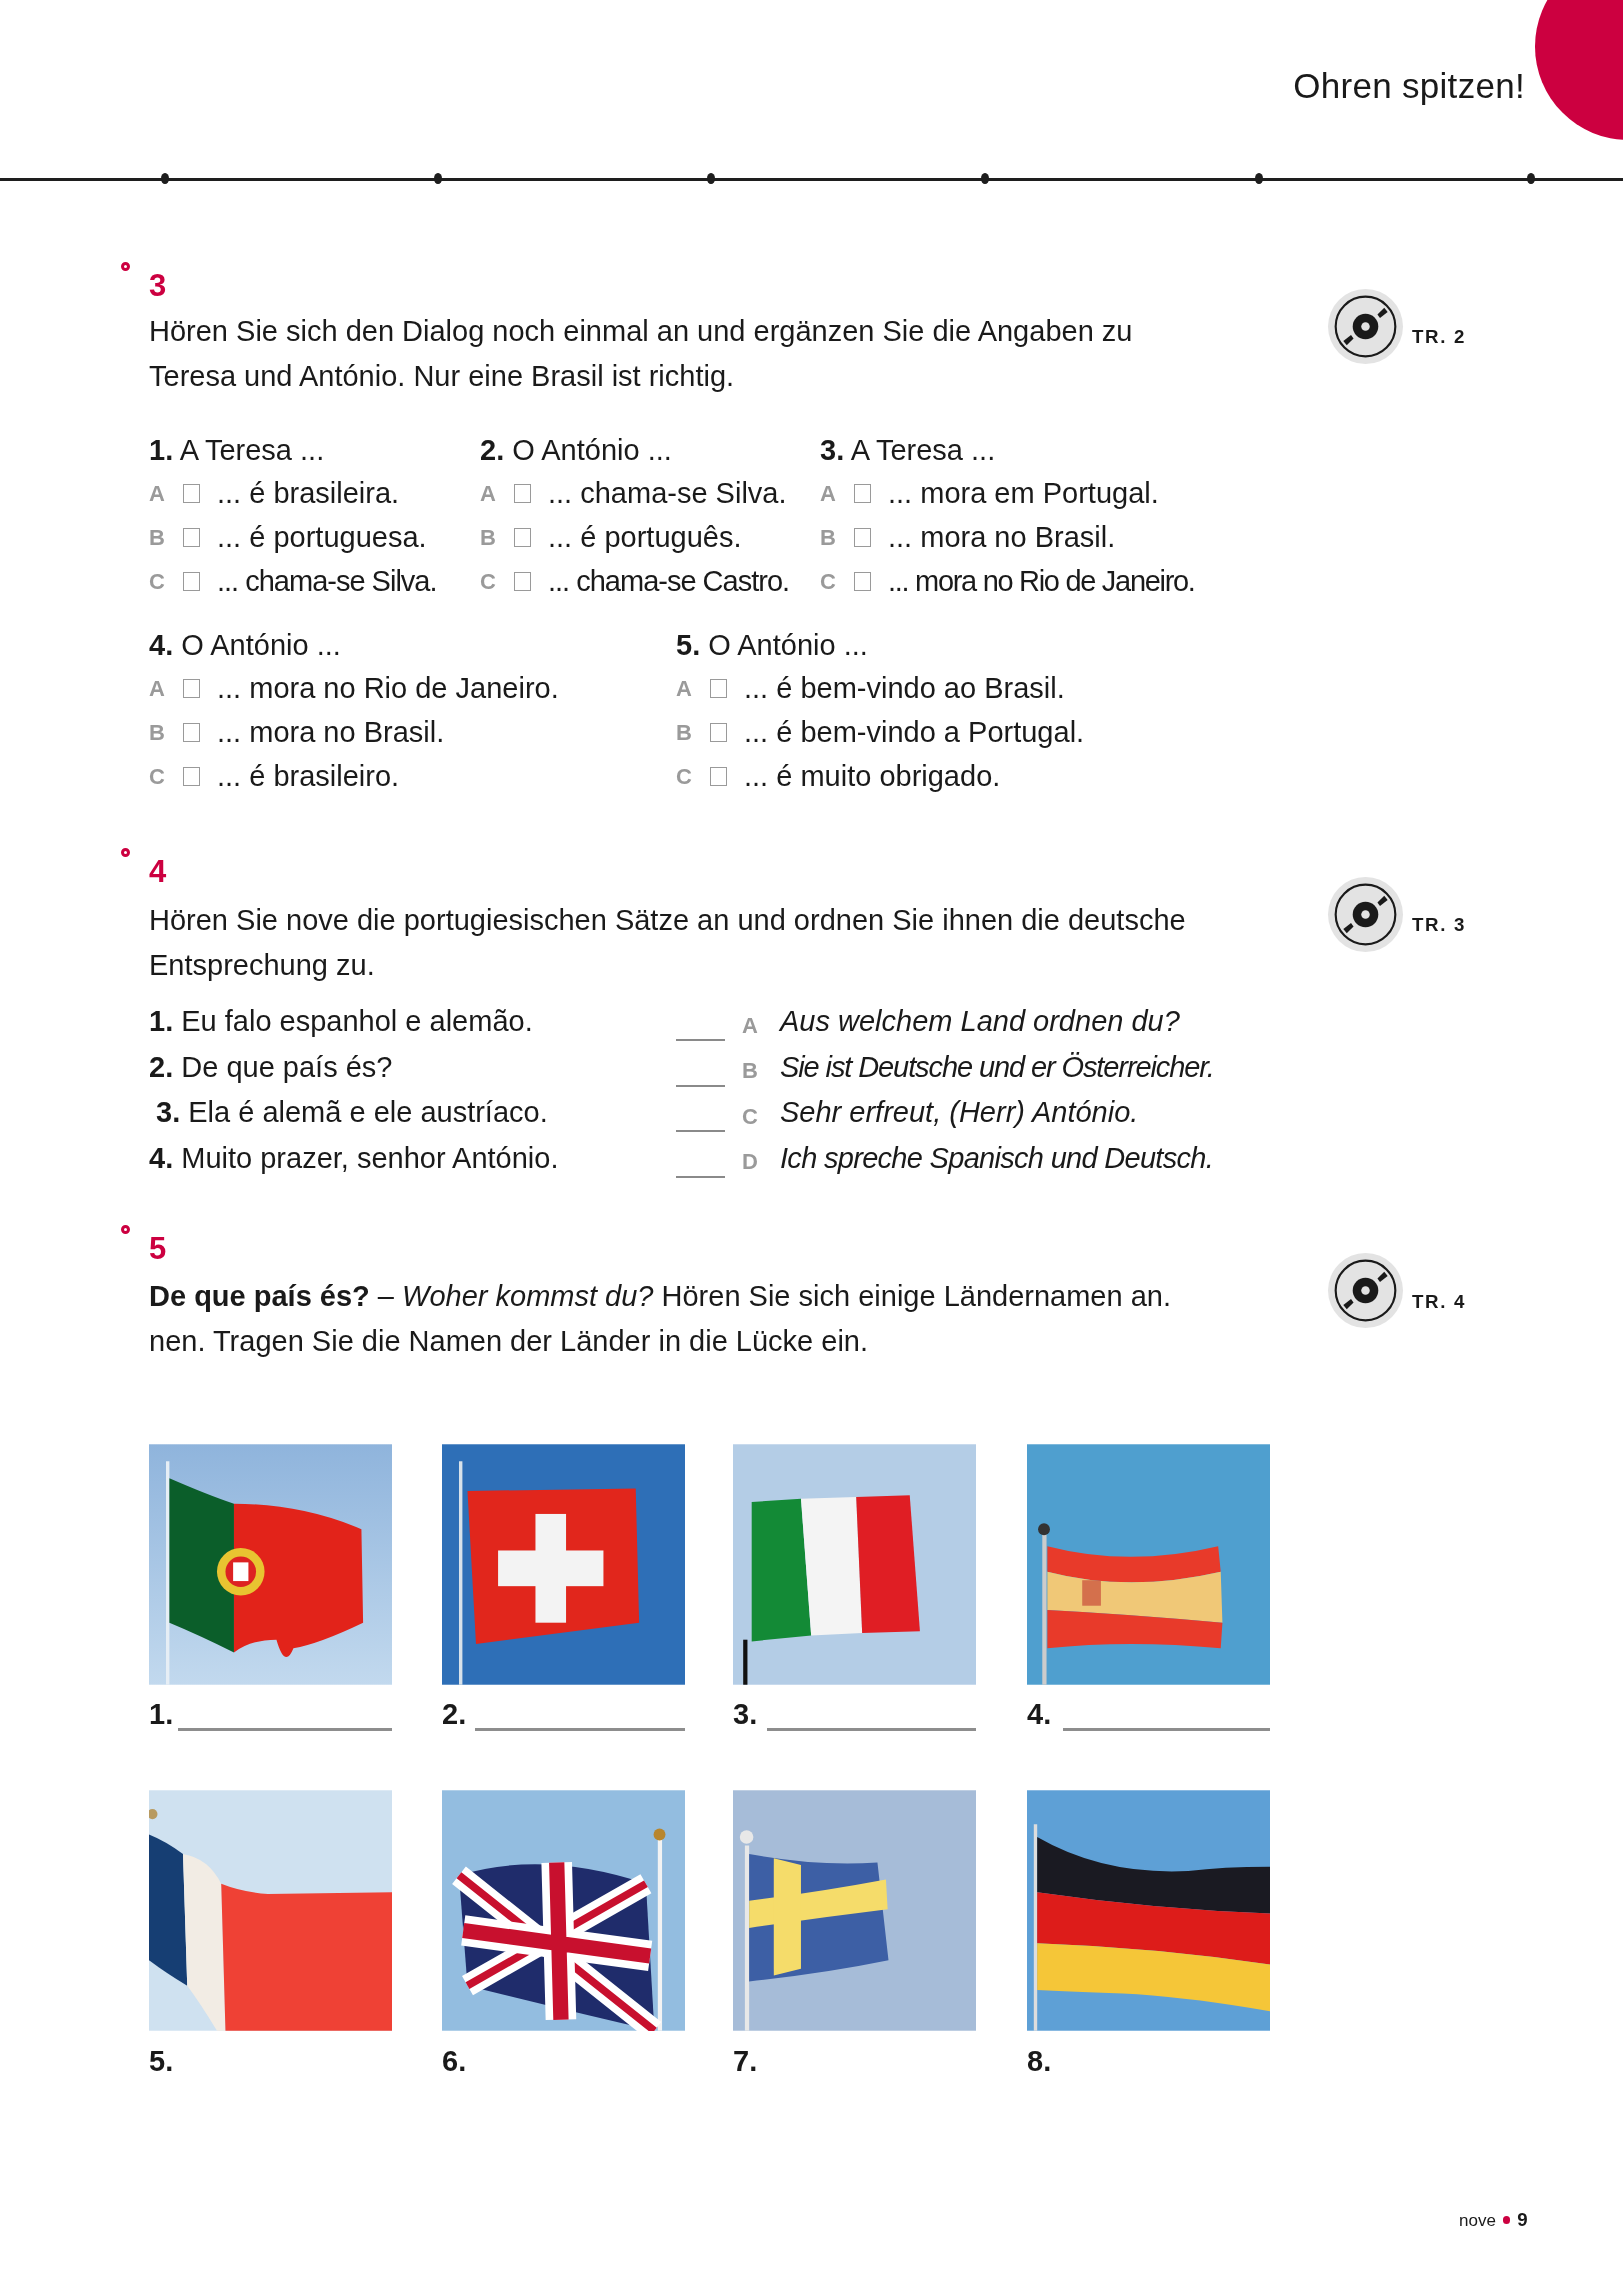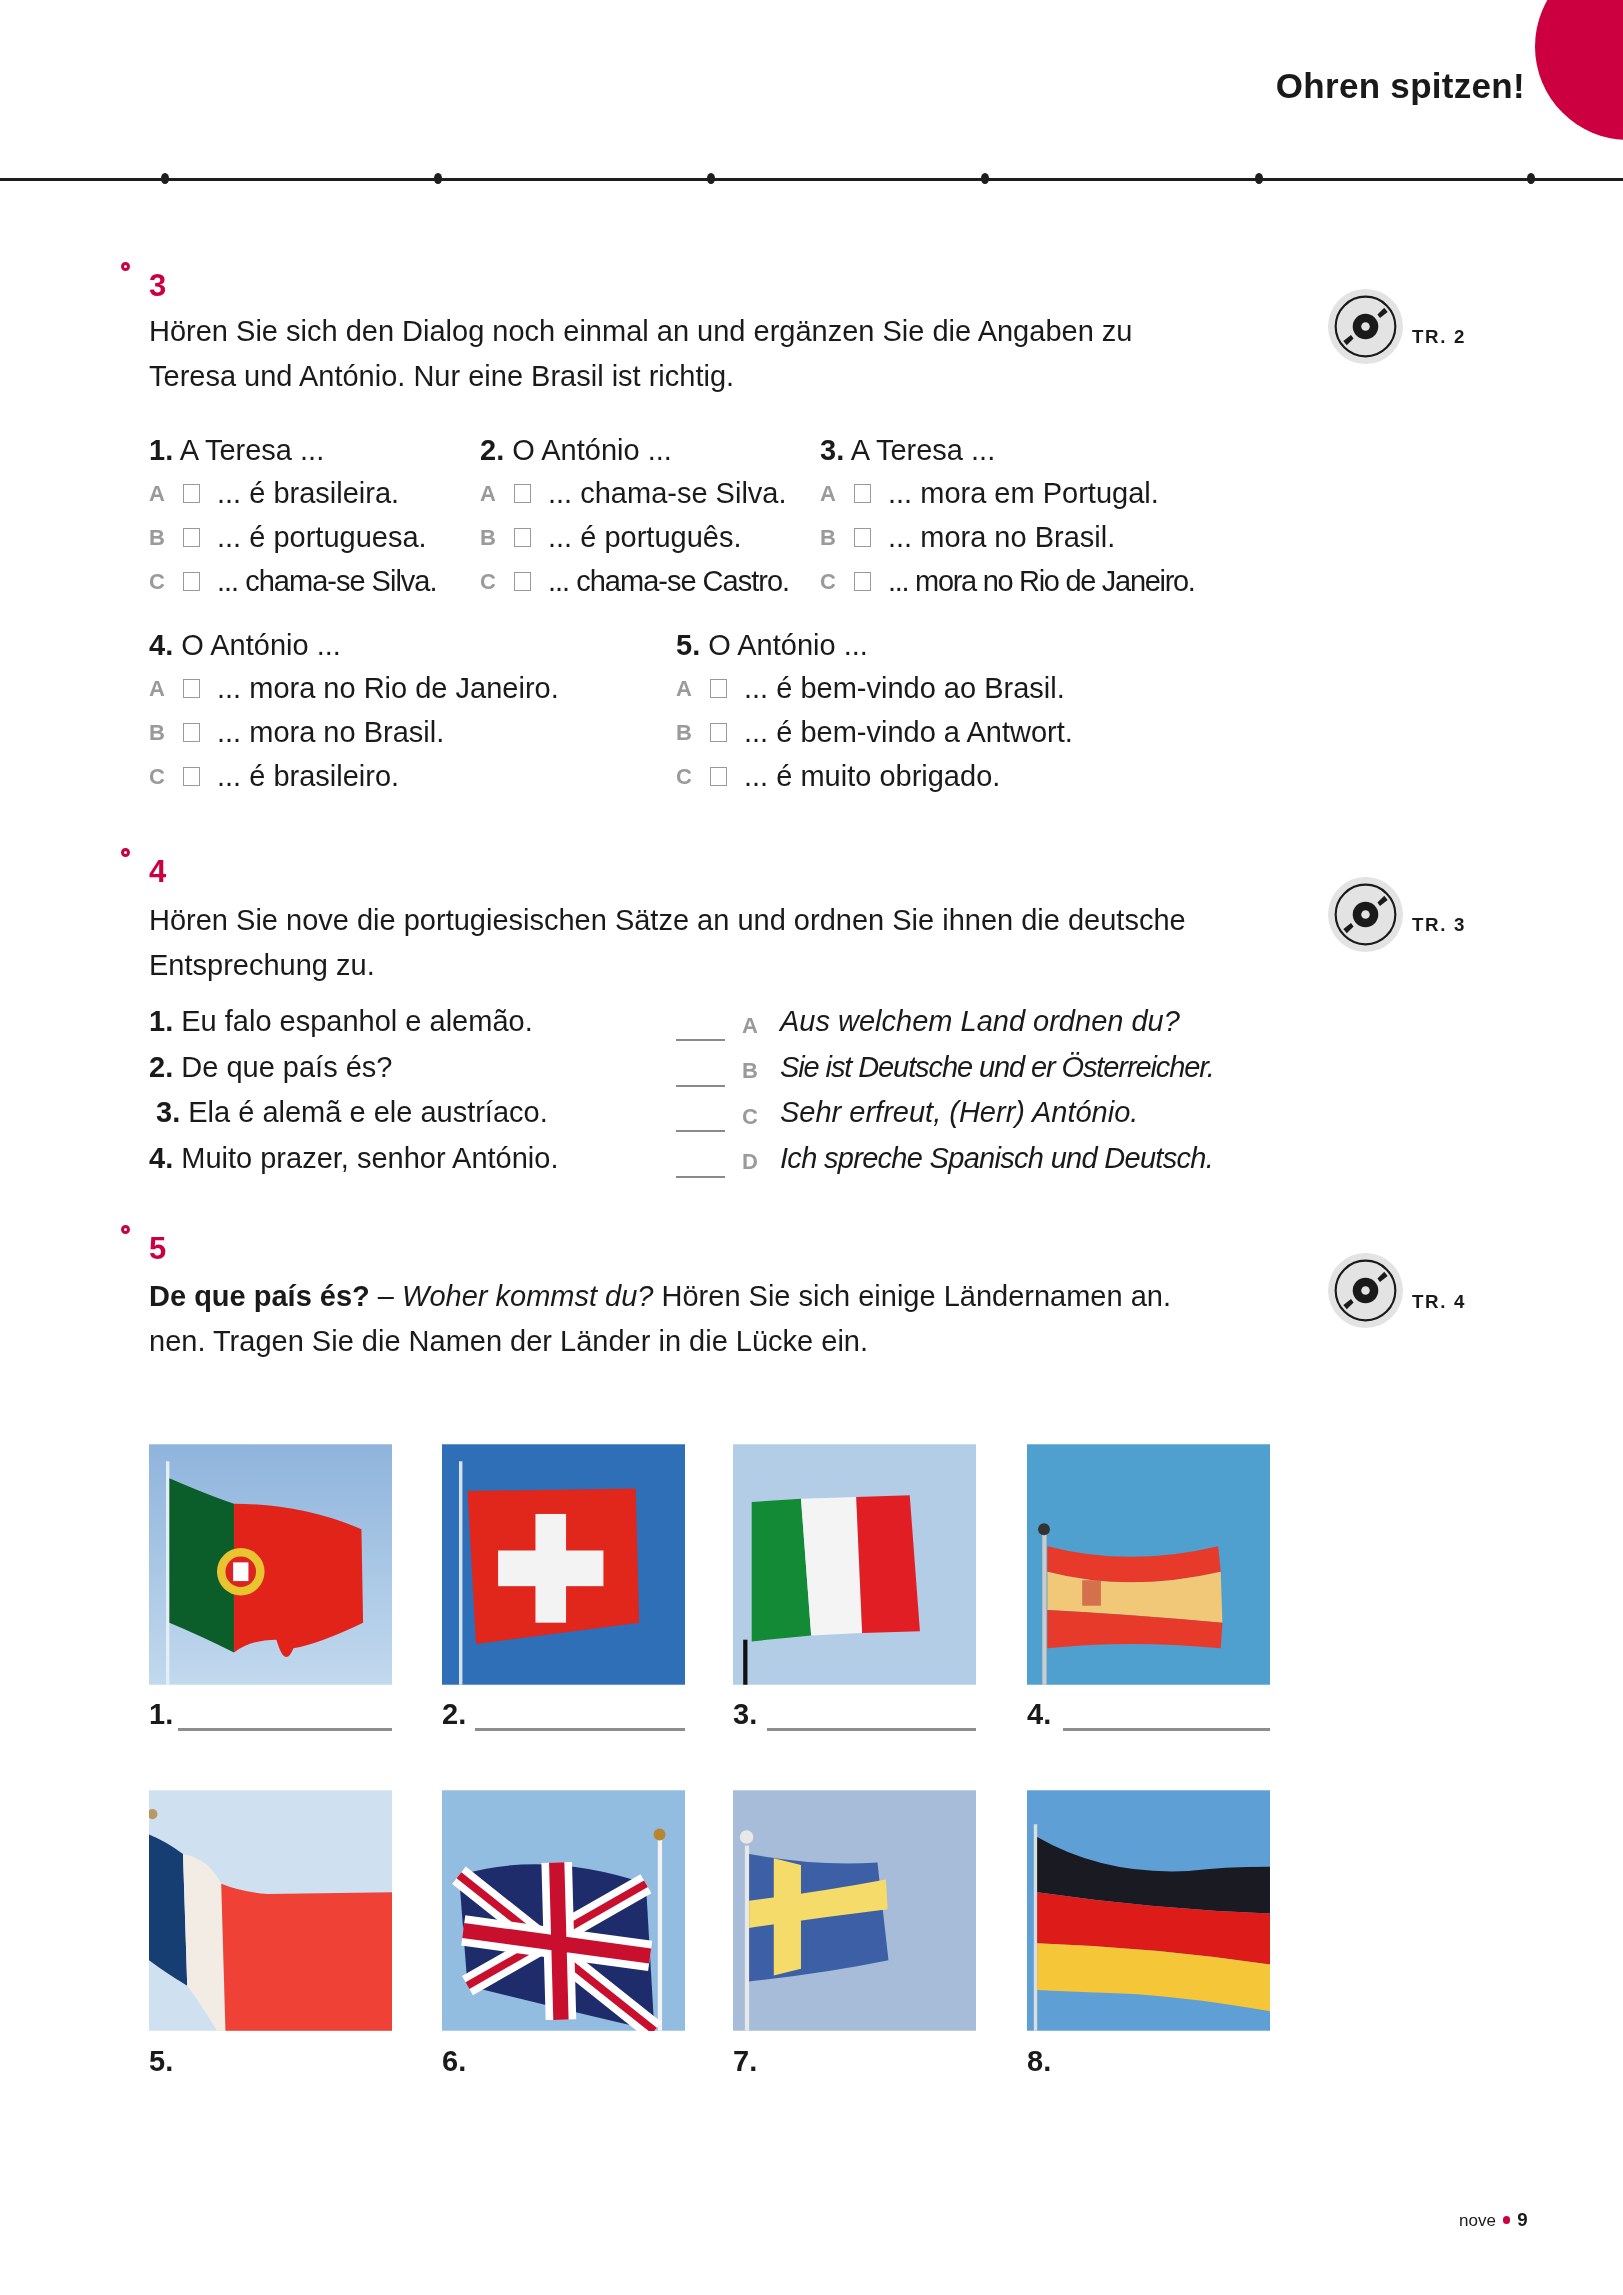--- a/index.html
+++ b/index.html
@@ -1,19 +1,19 @@
 <!DOCTYPE html>
 <html style="font-size:13.6px"><head>
 <meta charset="utf-8">
 <style>
   html, body { margin:0; padding:0; background:#fff; }
   body { width:1623px; height:2295px; position:relative; overflow:hidden;
          font-family:"Liberation Sans", "DejaVu Sans", sans-serif; color:#1a1a1a; }
   .abs { position:absolute; }
-  .page-title { right:98px; top:66px; font-size:35px; font-weight:bold; letter-spacing:0.3px; white-space:nowrap; }
+  .page-title { right:98px; top:66px; font-size:35px; font-weight:normal; letter-spacing:0.3px; white-space:nowrap; }
   .red-circle { left:1535px; top:-47px; width:187px; height:187px; border-radius:50%; background:#cc0040; }
   .rule { left:0; top:178px; width:1623px; height:2.6px; background:#1e1e1e; }
   .rule-dot { width:7.7px; height:11px; border-radius:50%; background:#1e1e1e; top:173px; }
   .ex-bullet { width:9.4px; height:9.4px; border:3.4px solid #cc0040; border-radius:50%; box-sizing:border-box; }
   .ex-num { font-size:31px; font-weight:bold; color:#cc0040; }
   .instr { font-size:29px; line-height:45px; width:1131px; }
   .instr b { font-weight:bold; }
   .cd { width:75px; height:75px; border-radius:50%; background:#e3e3e3; }
   .tr-label { font-size:18.7px; font-weight:bold; letter-spacing:1.7px; }
   .q-head { font-size:29px; white-space:nowrap; }
@@ -142,21 +142,21 @@
 <div class="abs" style="left:676px; top:629px">
   <div class="q-head"><span class="n">5.</span> <span>O António ...</span></div>
   <div class="opt" style="margin-top:10.2px">
       <span class="letter">A</span>
       <span class="box"></span>
       <span>... é bem-vindo ao Brasil.</span>
     </div>
   <div class="opt" style="margin-top:11px">
       <span class="letter">B</span>
       <span class="box"></span>
-      <span>... é bem-vindo a Antwort.</span>
+      <span>... é bem-vindo a Portugal.</span>
     </div>
   <div class="opt" style="margin-top:11px">
       <span class="letter">C</span>
       <span class="box"></span>
       <span>... é muito obrigado.</span>
     </div>
 </div>
 
 <div class="abs ex-bullet" style="left:121px; top:848px"></div>
 <div class="abs ex-num" style="left:149px; top:854px">4</div>

